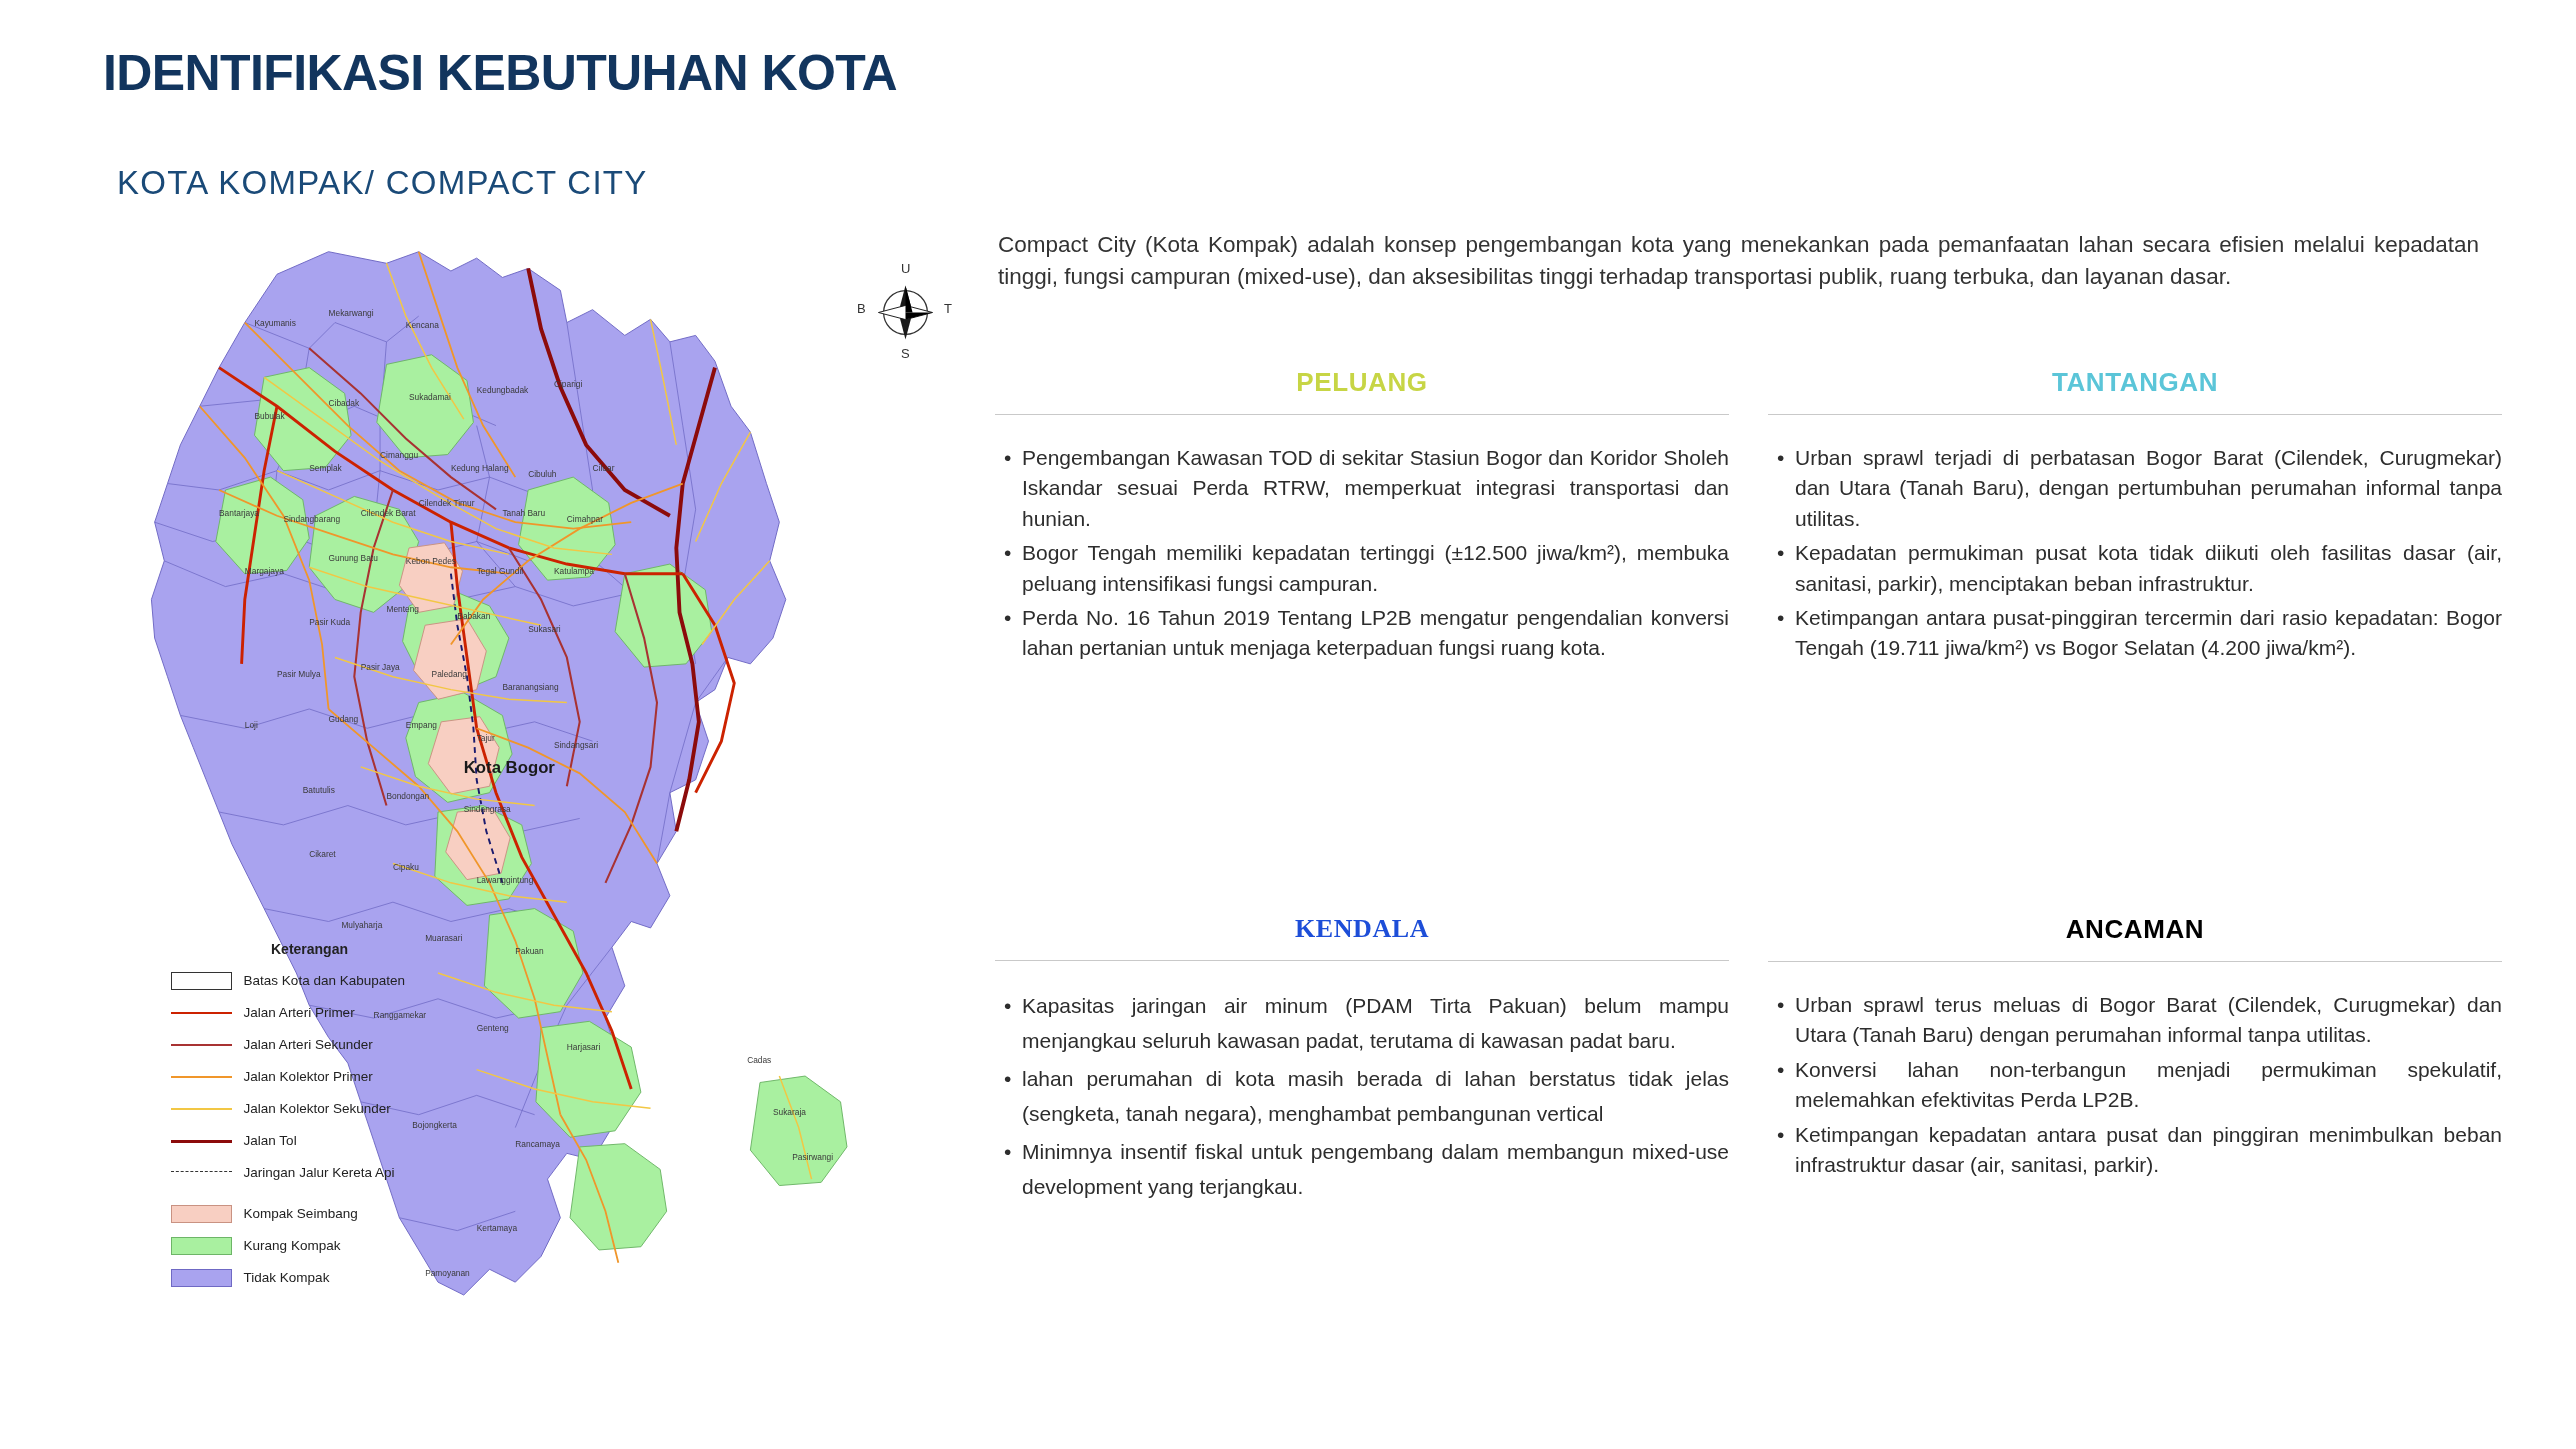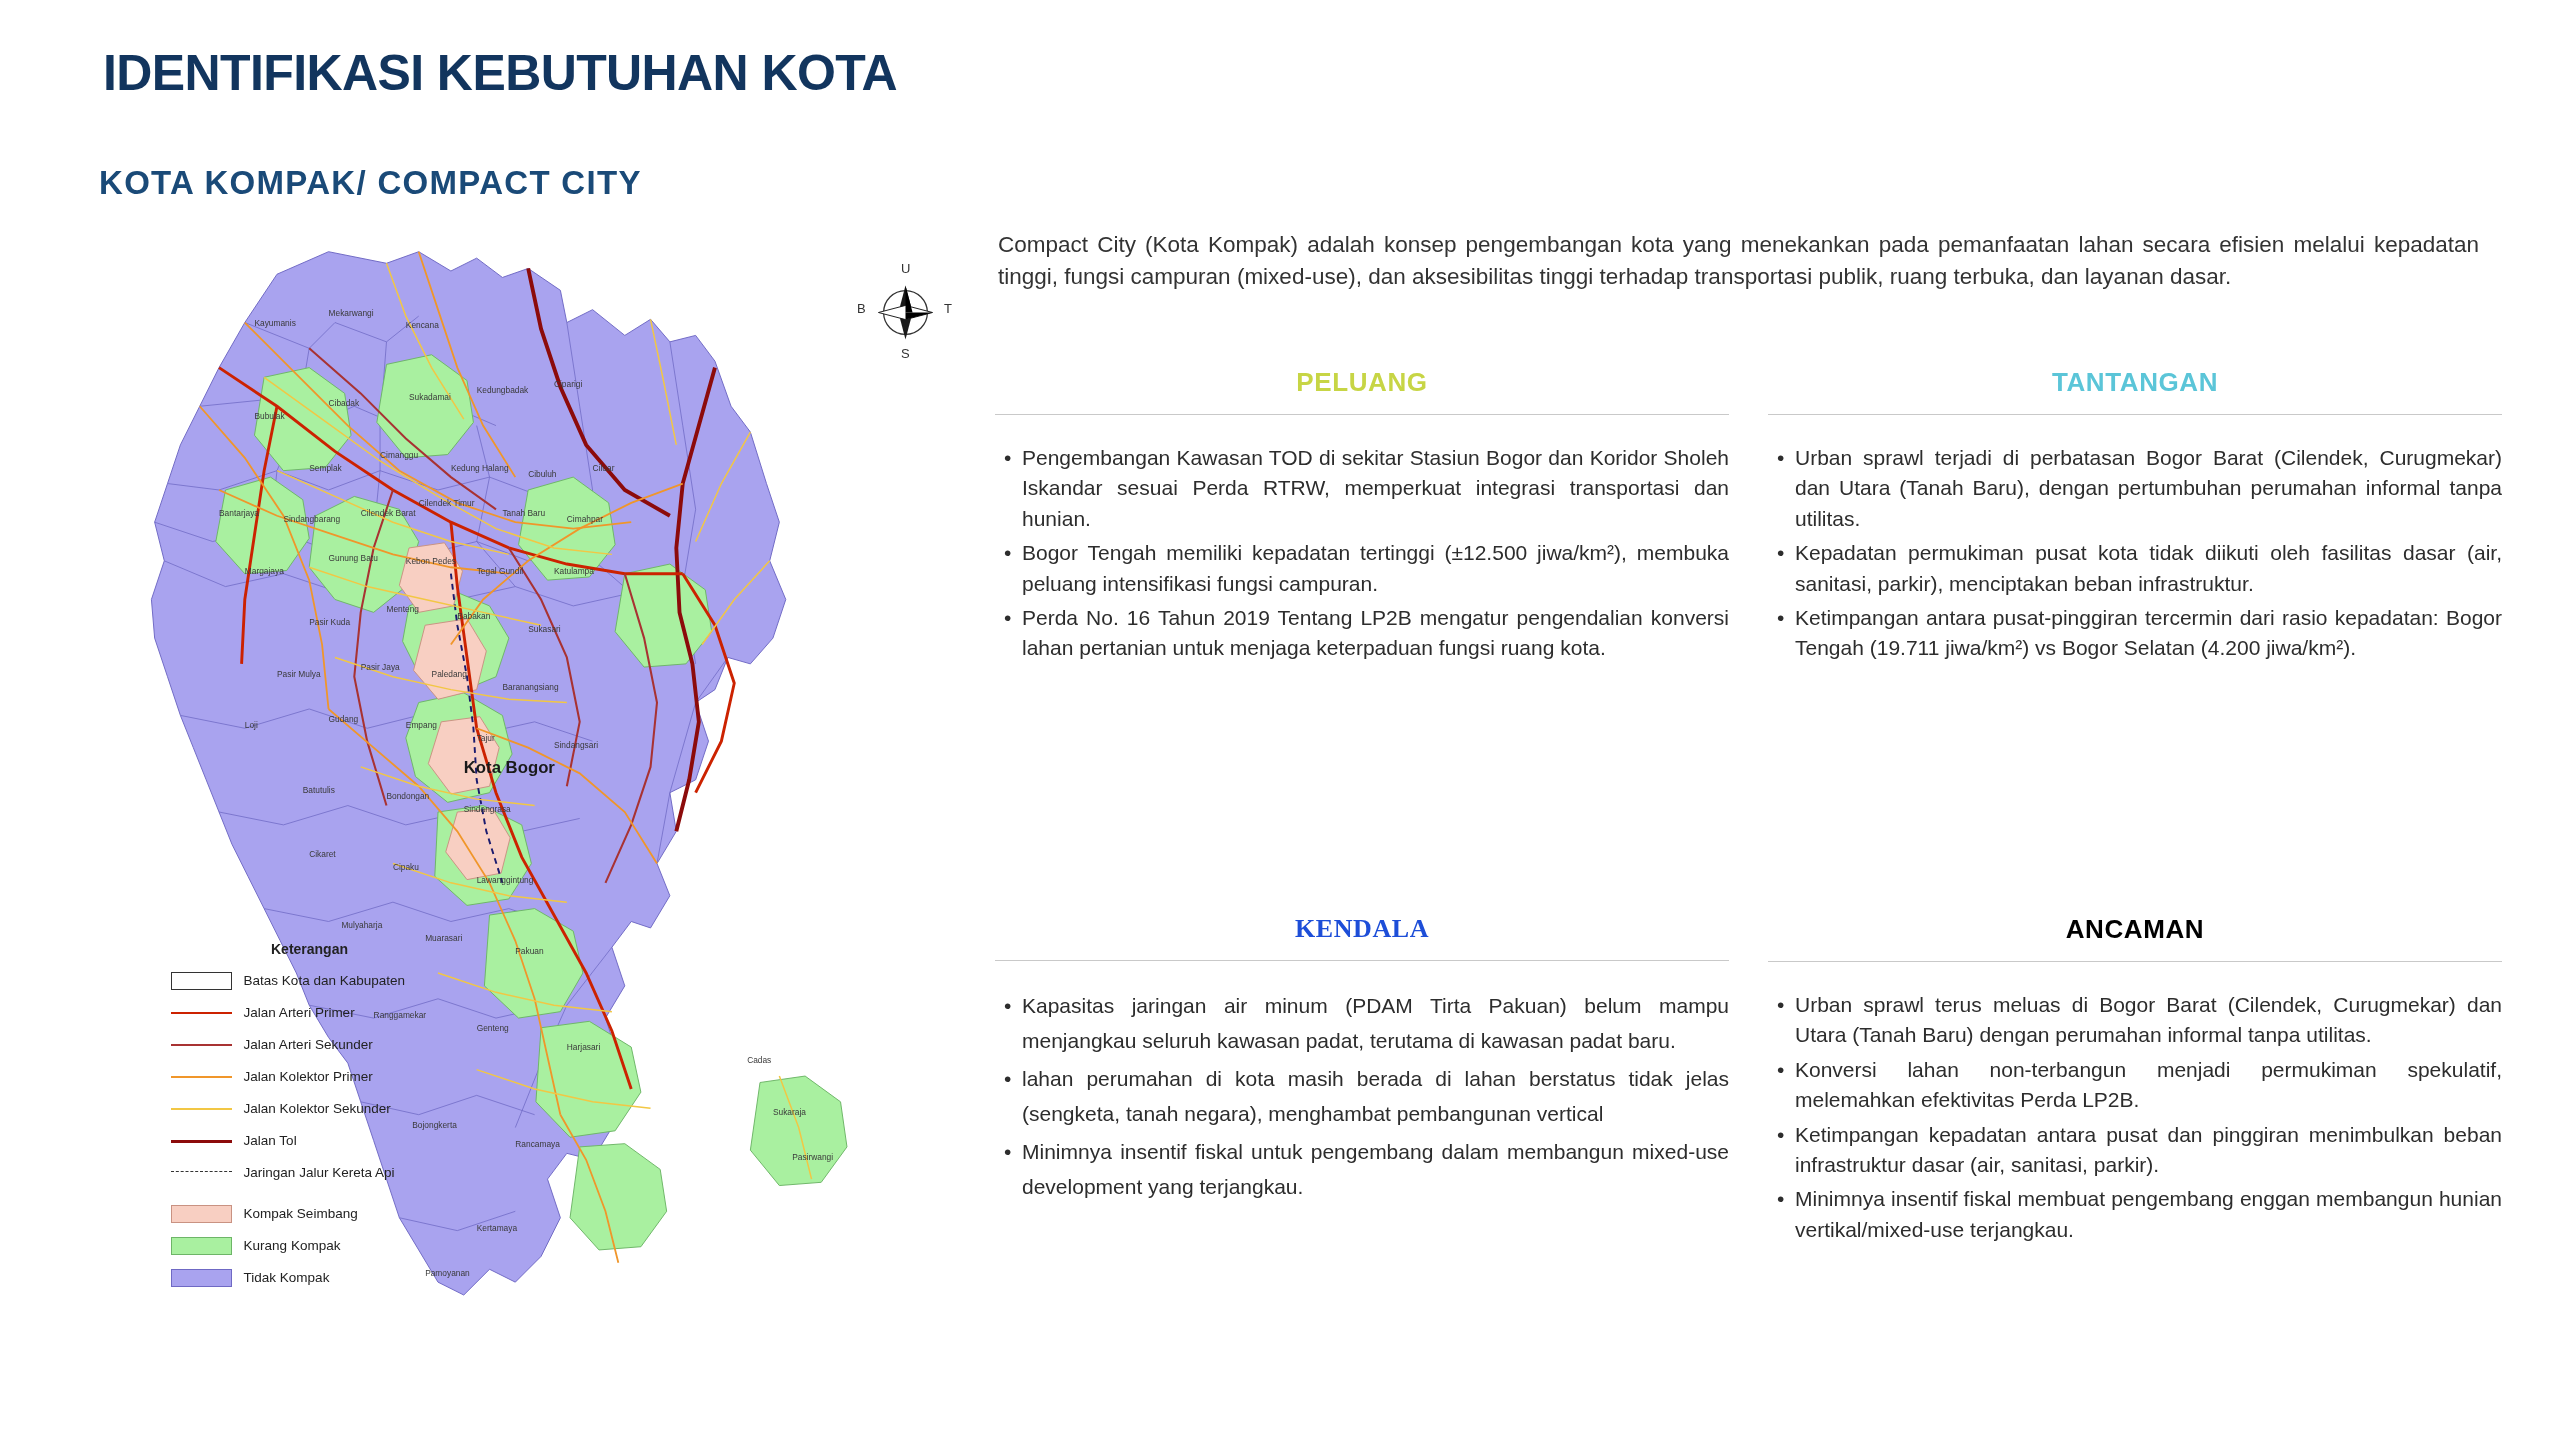--- a/index.html
+++ b/index.html
@@ -22,26 +22,26 @@
     left: 103px;
     top: 44px;
     font-size: 50px;
     font-weight: bold;
     letter-spacing: -0.6px;
     color: #12355e;
     font-family: "Liberation Sans", sans-serif;
   }
   .page-subtitle {
     position: absolute;
-    left: 99px;
+    left: 117px;
     top: 164px;
     font-size: 33px;
     letter-spacing: 1.3px;
     color: #1a4a78;
-    font-weight: bold;
+    font-weight: normal;
   }
 
   
   .map-panel {
     position: absolute;
     left: 116px;
     top: 213px;
     width: 863px;
     height: 1198px;
   }
@@ -473,17 +473,16 @@
   </div>
 </div>
 
 <div class="quad quad-4">
   <div class="quad-head">ANCAMAN</div>
   <div class="quad-body">
     <ul>
       <li>Urban sprawl terus meluas di Bogor Barat (Cilendek, Curugmekar) dan Utara (Tanah Baru) dengan perumahan informal tanpa utilitas.</li>
       <li>Konversi lahan non-terbangun menjadi permukiman spekulatif, melemahkan efektivitas Perda LP2B.</li>
       <li>Ketimpangan kepadatan antara pusat dan pinggiran menimbulkan beban infrastruktur dasar (air, sanitasi, parkir).</li>
-      <li>Minimnya insentif fiskal membuat pengembang enggan membangun hunian vertikal/mixed-use terjangkau.</li>
     </ul>
   </div>
 </div>
 
 
 </body></html>

